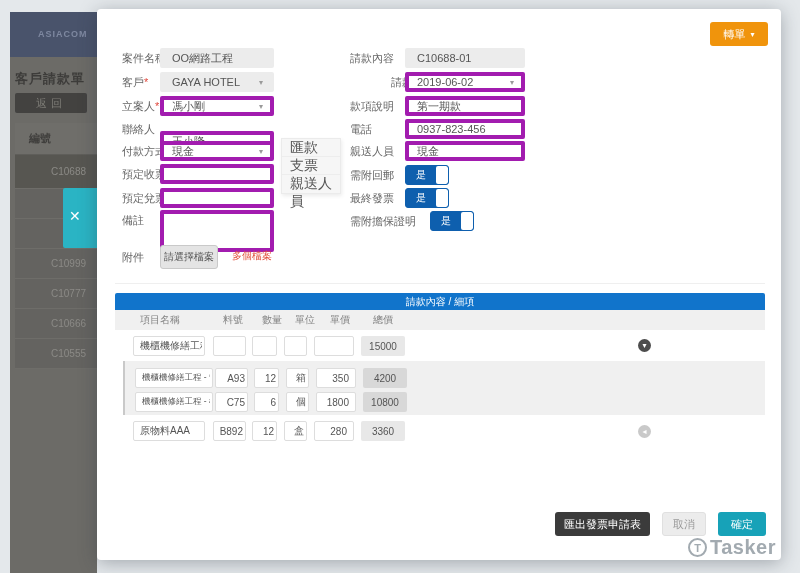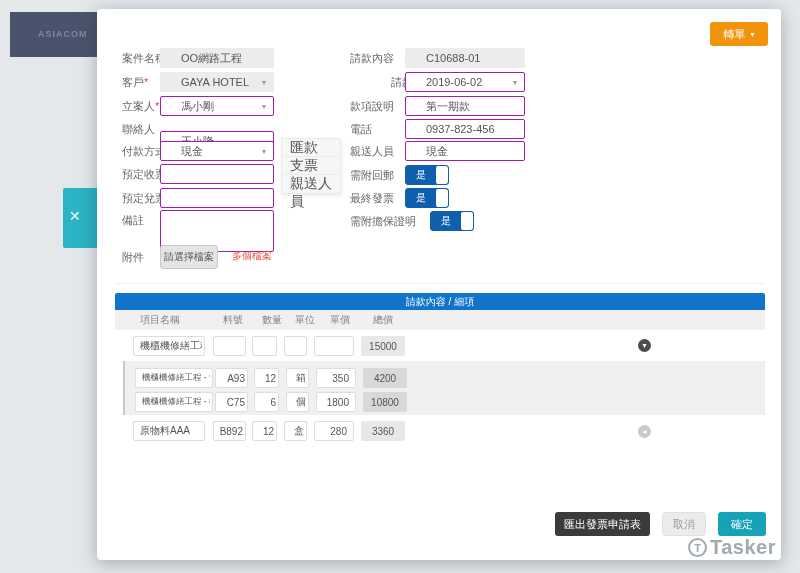--- a/index.html
+++ b/index.html
@@ -24,22 +24,22 @@
 
   
   .modal { position:absolute; left:97px; top:9px; width:684px; height:551px; background:#fff; border-radius:4px;
            box-shadow:0 3px 18px rgba(40,50,60,.35); z-index:2; }
   .btn-transfer { position:absolute; left:613px; top:13px; width:58px; height:24px; background:#f0940c; color:#fff;
                   border:none; border-radius:3px; font-size:11px; display:flex; align-items:center; justify-content:center; gap:5px; cursor:pointer; }
   .btn-transfer .car { font-size:8px; }
 
   .flabel { position:absolute; font-size:11px; color:#666; height:20px; line-height:20px; white-space:nowrap; }
   .req { color:#e0483d; }
-  .fld { position:absolute; height:20px; width:114px; border:1px solid #a21caf; border-radius:2px; background:#fff;
-         font-size:11px; color:#555; display:flex; align-items:center; padding:0 20px; }
+  .fld { position:absolute; height:20px; width:114px; border:4px solid #a21caf; border-radius:2px; background:#fff;
+         font-size:11px; color:#555; display:flex; align-items:center; padding:0 8px; }
   .fld.gray { background:#ececec; border-color:#ececec; }
   .fld .caret { position:absolute; right:7px; font-size:8px; color:#9a9a9a; }
   input.fld, textarea.fld { font-family:inherit; display:block; line-height:18px; outline:none; }
   .fld.r { width:120px; }
   textarea.fld { height:42px; resize:none; padding-top:3px; }
 
   .dropdown { position:absolute; left:184px; top:129px; width:60px; background:#f6f6f6; border:1px solid #ebebeb;
               box-shadow:1px 2px 4px rgba(0,0,0,.08); z-index:3; }
   .dd-item { height:18px; line-height:18px; font-size:14px; color:#555; padding-left:8px; border-bottom:1px solid #ededed; cursor:pointer;font-family:Liberation Mono, monospace; }
   .dd-item:last-child { border-bottom:none; }
@@ -102,20 +102,34 @@
   .wm-text { font-size:20px; font-weight:bold; letter-spacing:.5px; }
 </style>
 </head>
 <body>
 
 <div class="stage">
 
   <div class="bg-topbar">
     <span class="bg-brand">ASIACOM</span>
   </div>
+  <div class="bg-panel">
+    <div class="bg-title">客戶請款單</div>
+    <div class="bg-back">返回</div>
+    <div class="bg-listhead">
+      <span>編號</span>
+    </div>
+    <div class="bg-row sel" style="top:98px;">C10688</div>
+    <div class="bg-row" style="top:132px;"></div>
+    <div class="bg-row" style="top:162px;"></div>
+    <div class="bg-row" style="top:192px;">C10999</div>
+    <div class="bg-row" style="top:222px;">C10777</div>
+    <div class="bg-row" style="top:252px;">C10666</div>
+    <div class="bg-row" style="top:282px;">C10555</div>
+  </div>
   <div class="toast">
     <span class="toast-x">✕</span>
   </div>
 
   <div class="modal">
 
     <button class="btn-transfer">
       <span>轉單</span>
       <span class="car">▾</span>
     </button>

